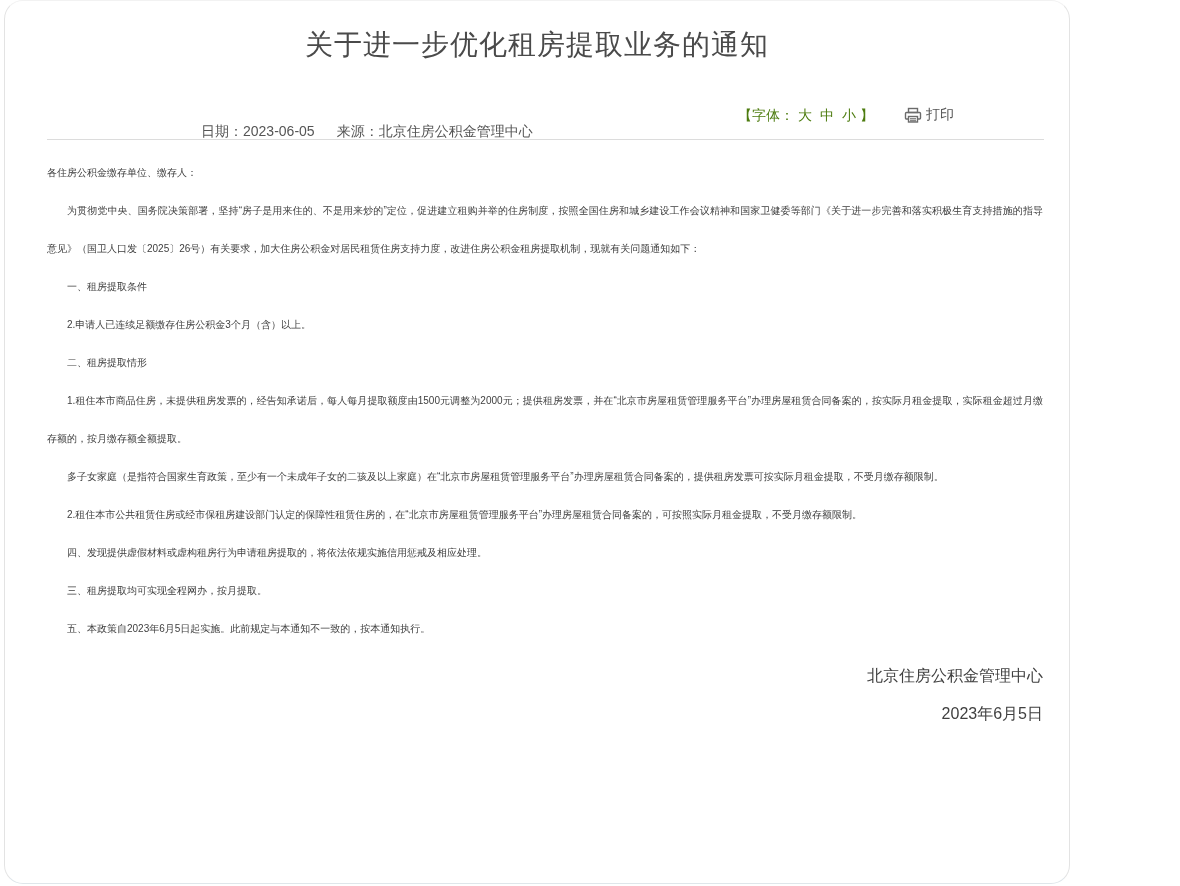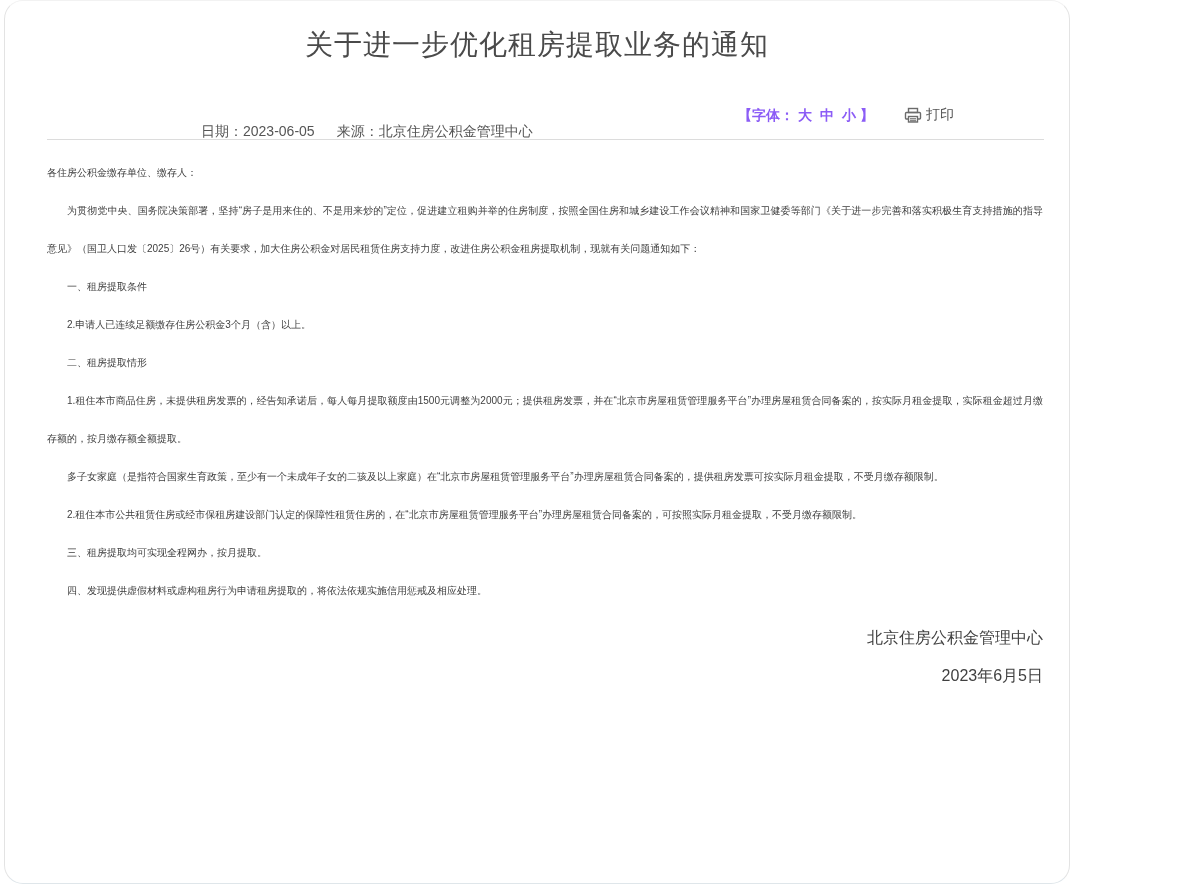--- a/index.html
+++ b/index.html
@@ -46,22 +46,21 @@
     left: 196px;
     top: 16px;
     white-space: nowrap;
   }
   .meta-left .src-label { margin-left: 22px; }
   .font-size-control {
     position: absolute;
     left: 733px;
     top: 0;
     white-space: nowrap;
-    color: #8b5cf6;
-    font-weight: bold;
+    color: #4d7c0f;
   }
   .font-size-option {
     display: inline-block;
     margin: 0 4px;
     cursor: pointer;
   }
   .print-button {
     position: absolute;
     left: 899px;
     top: -1px;
@@ -136,22 +135,23 @@
 
   <div class="content">
       <p class="para salutation">各住房公积金缴存单位、缴存人：</p>
       <p class="para normal">为贯彻党中央、国务院决策部署，坚持“房子是用来住的、不是用来炒的”定位，促进建立租购并举的住房制度，按照全国住房和城乡建设工作会议精神和国家卫健委等部门《关于进一步完善和落实积极生育支持措施的指导意见》（国卫人口发〔2025〕26号）有关要求，加大住房公积金对居民租赁住房支持力度，改进住房公积金租房提取机制，现就有关问题通知如下：</p>
       <p class="para bold">一、租房提取条件</p>
       <p class="para normal">2.申请人已连续足额缴存住房公积金3个月（含）以上。</p>
       <p class="para bold">二、租房提取情形</p>
       <p class="para normal">1.租住本市商品住房，未提供租房发票的，经告知承诺后，每人每月提取额度由1500元调整为2000元；提供租房发票，并在“北京市房屋租赁管理服务平台”办理房屋租赁合同备案的，按实际月租金提取，实际租金超过月缴存额的，按月缴存额全额提取。</p>
       <p class="para normal">多子女家庭（是指符合国家生育政策，至少有一个未成年子女的二孩及以上家庭）在“北京市房屋租赁管理服务平台”办理房屋租赁合同备案的，提供租房发票可按实际月租金提取，不受月缴存额限制。</p>
       <p class="para normal">2.租住本市公共租赁住房或经市保租房建设部门认定的保障性租赁住房的，在“北京市房屋租赁管理服务平台”办理房屋租赁合同备案的，可按照实际月租金提取，不受月缴存额限制。</p>
+      <p class="para bold">四、发现提供虚假材料或虚构租房行为申请租房提取的，将依法依规实施信用惩戒及相应处理。</p>
       <p class="para bold">三、租房提取均可实现全程网办，按月提取。</p>
-      <p class="para bold">四、发现提供虚假材料或虚构租房行为申请租房提取的，将依法依规实施信用惩戒及相应处理。</p>
+      <p class="para bold">五、本政策自2023年6月5日起实施。此前规定与本通知不一致的，按本通知执行。</p>
     </div>
 
   <div class="signature">
     <p class="sig-line sig-org">北京住房公积金管理中心</p>
     <p class="sig-line">2023年6月5日</p>
   </div>
 
 </div>
 
 </body></html>

